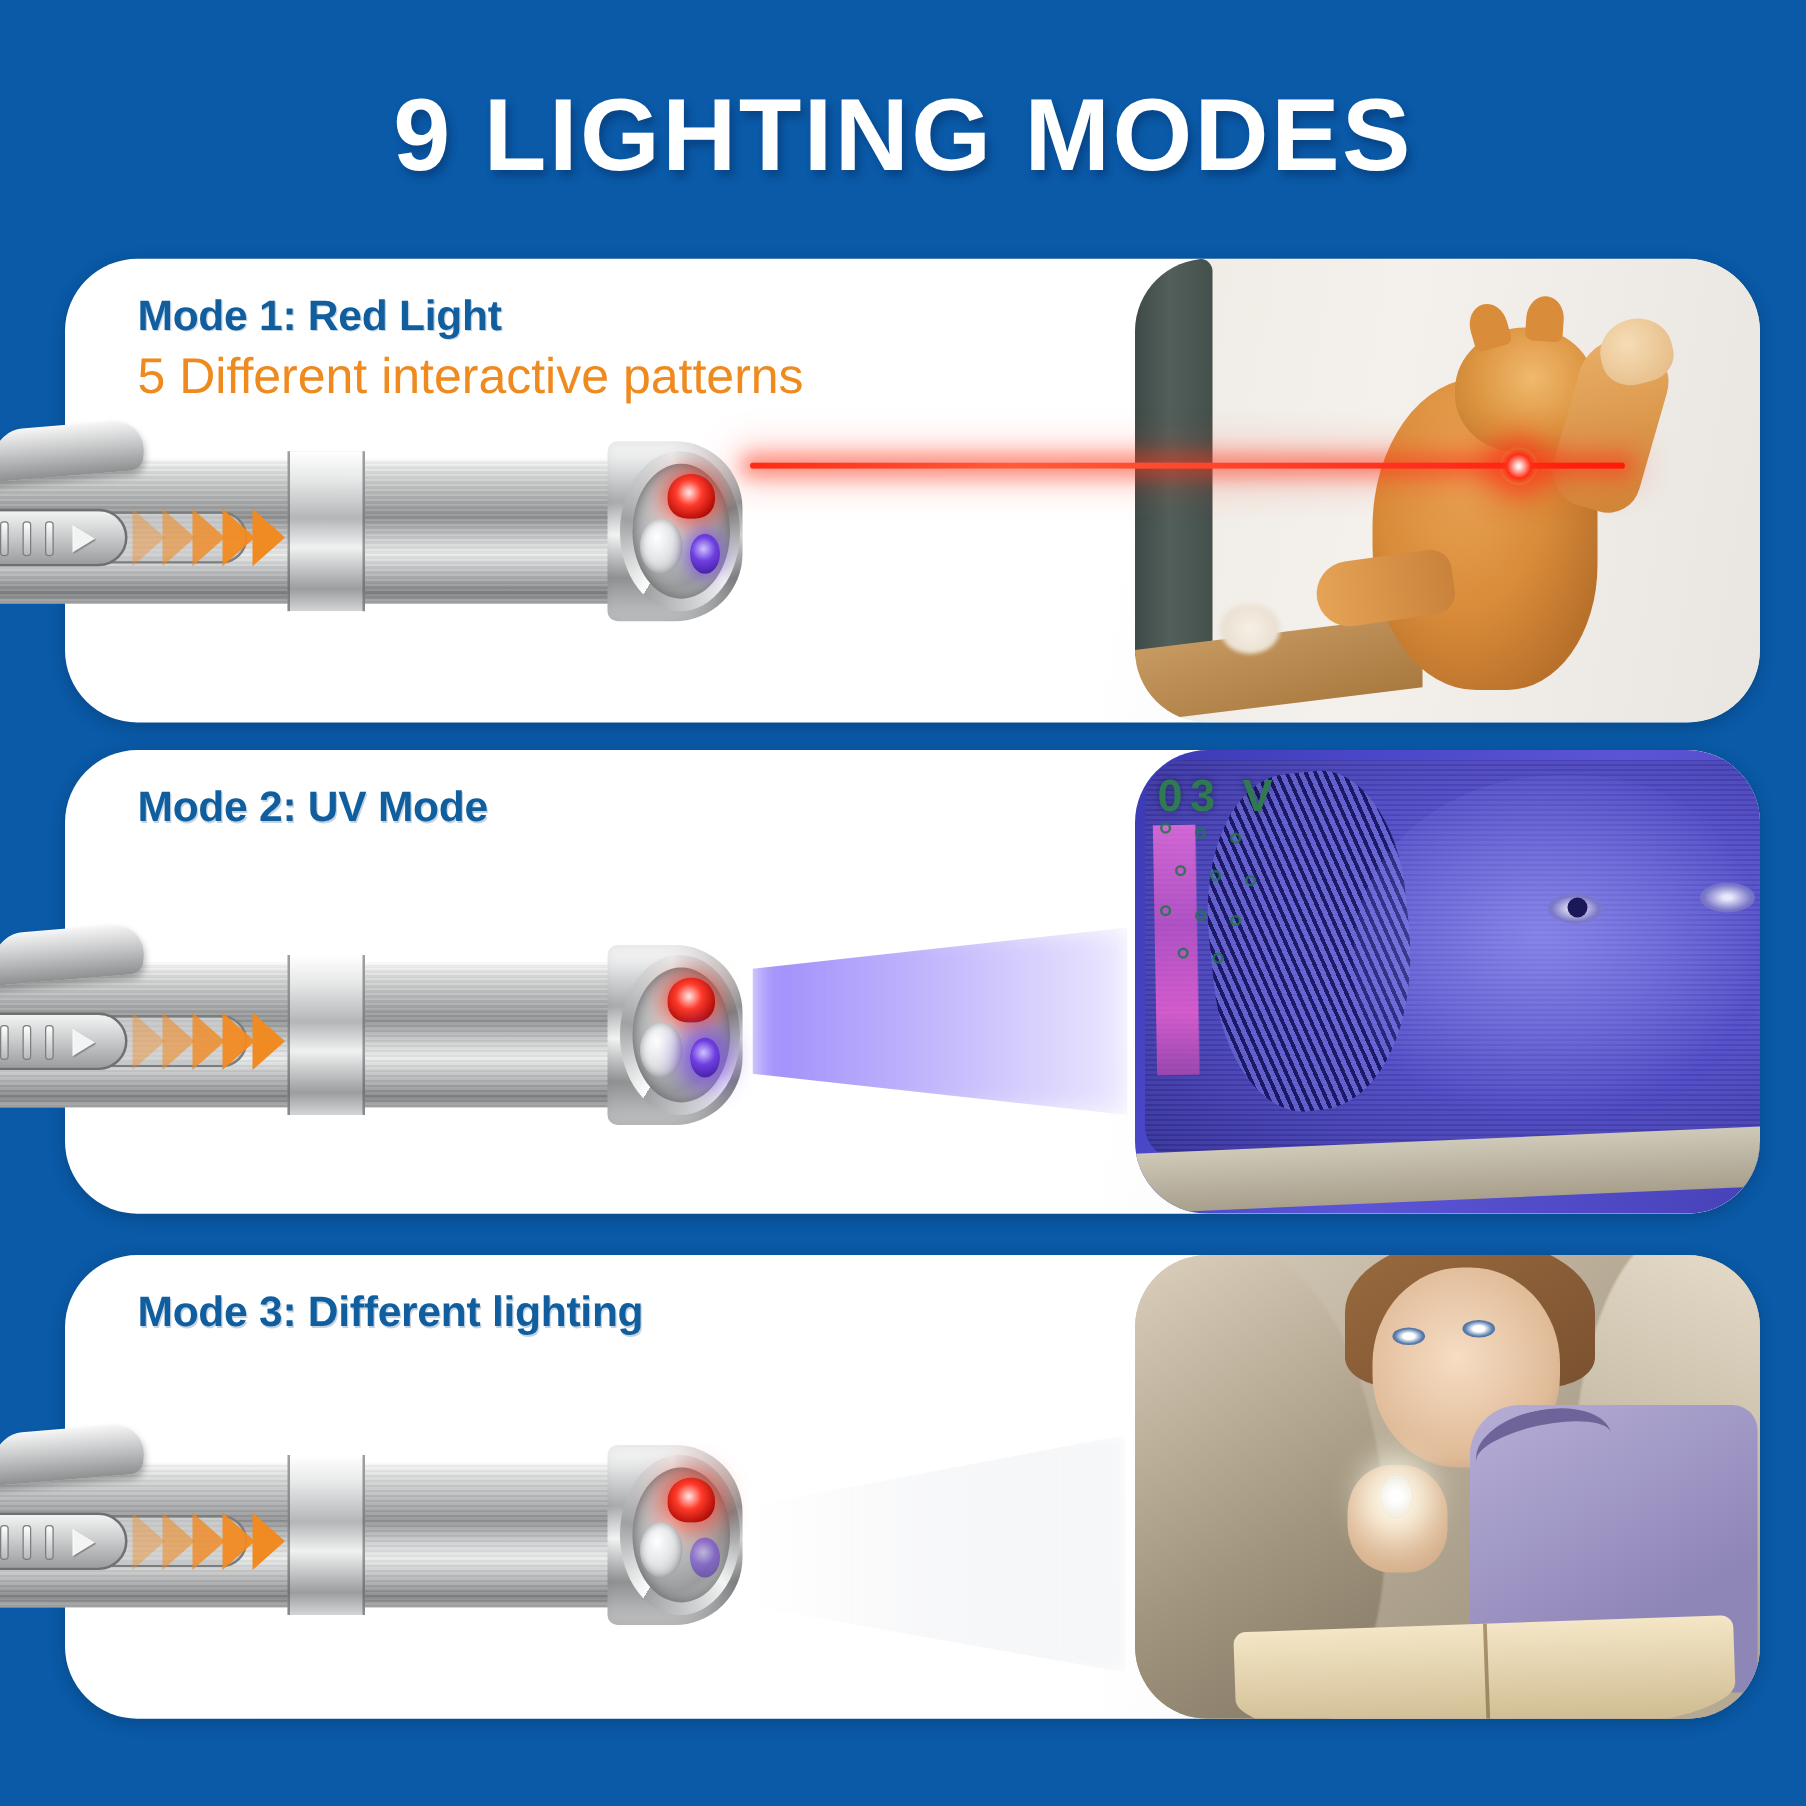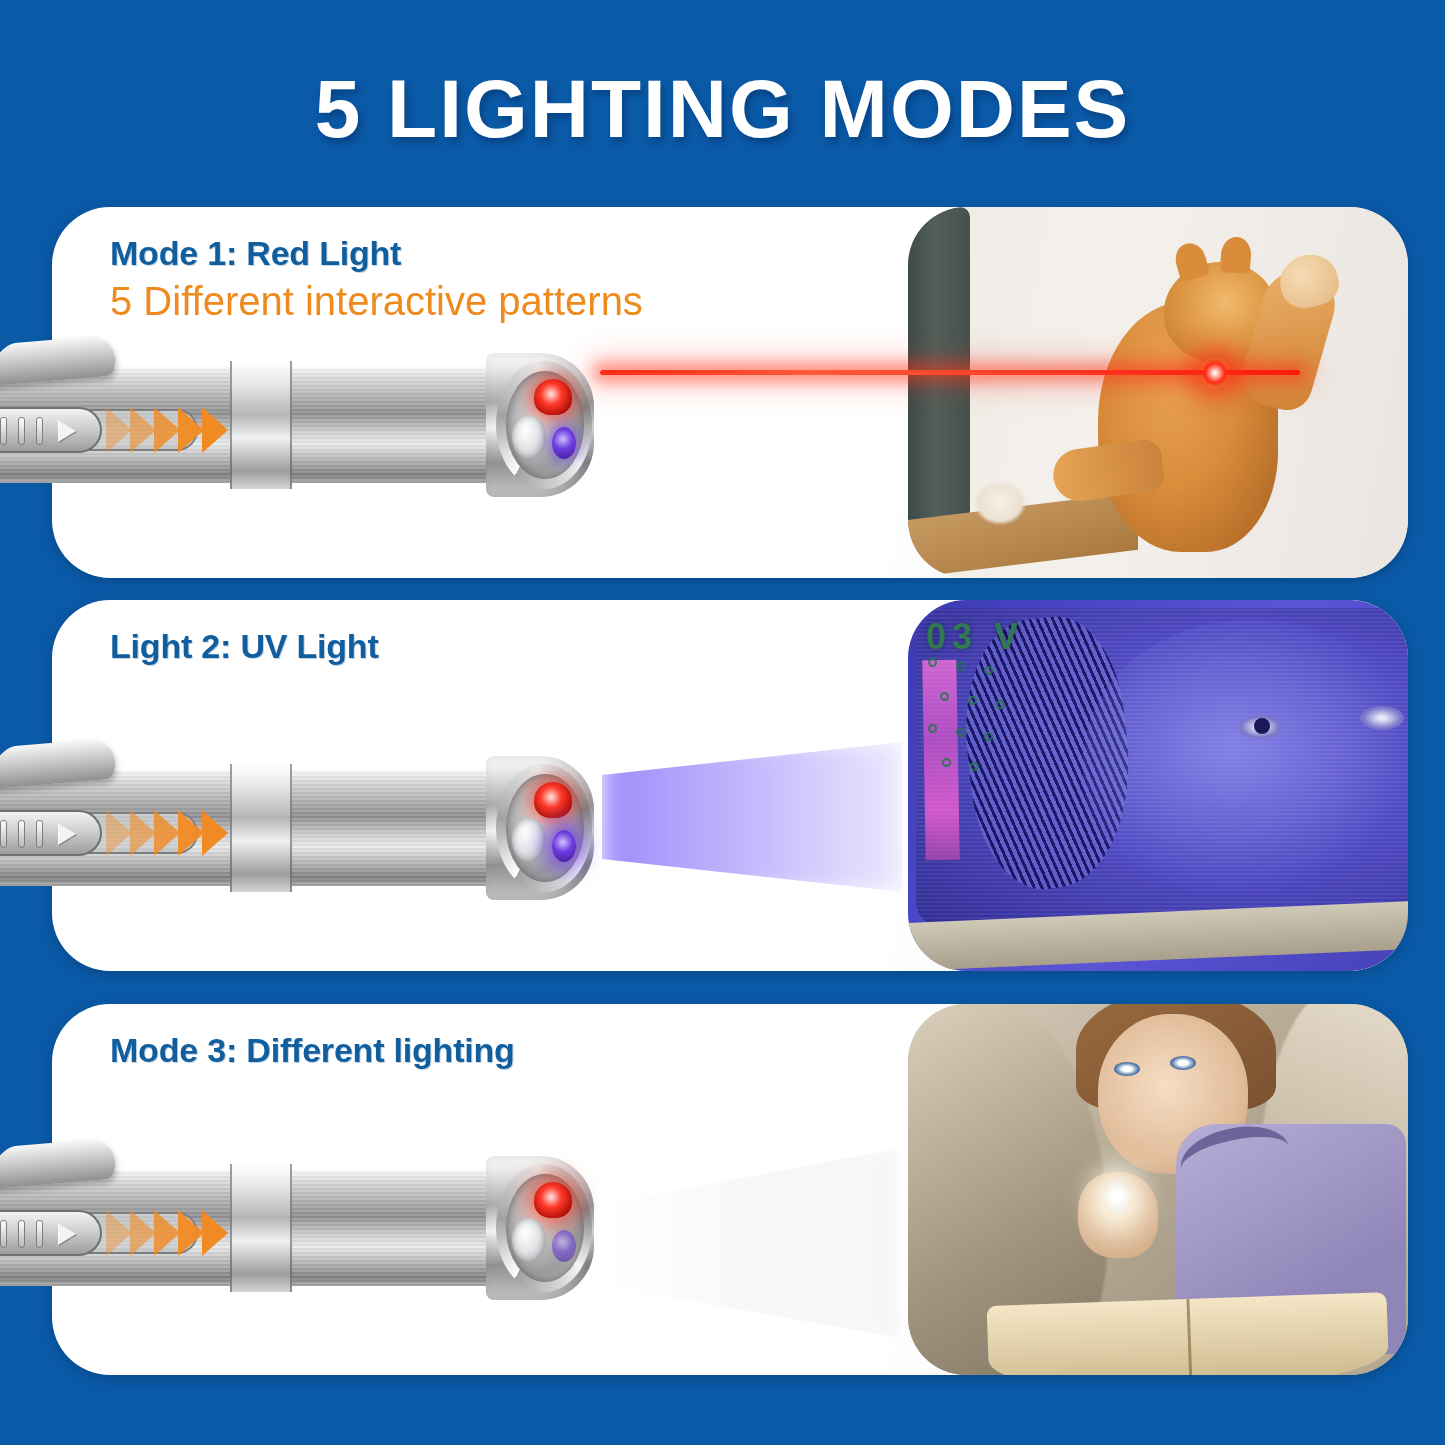--- a/index.html
+++ b/index.html
@@ -377,21 +377,21 @@
     clip-path:polygon(0 30%, 100% 0%, 100% 100%, 0 72%);
   }
 </style>
 </head>
 <body>
 
 <div class="bg">
   
 </div>
 
-<div class="title">5 LIGHTING MODES</div>
+<div class="title">9 LIGHTING MODES</div>
 
 <div class="card" id="card1">
   <div class="card-head">
     <div class="mode-title">Mode 1: Red Light</div>
     <div class="mode-sub">5 Different interactive patterns</div>
   </div>
   <div class="photo">
     <div class="cat-scene">
       <div class="cat-curtain"></div>
       <div class="cat-floor"></div>
@@ -402,21 +402,21 @@
       <div class="cat-ear1"></div>
       <div class="cat-ear2"></div>
       <div class="cat-arm"></div>
       <div class="cat-paw"></div>
     </div>
   </div>
 </div>
 
 <div class="card" id="card2">
   <div class="card-head">
-    <div class="mode-title">Light 2: UV Light</div>
+    <div class="mode-title">Mode 2: UV Mode</div>
   </div>
   <div class="photo">
     <div class="uv-scene">
       <div class="uv-bill"></div>
       <div class="uv-hair"></div>
       <div class="uv-face"></div>
       <div class="uv-eye a"></div>
       <div class="uv-pupil"></div>
       <div class="uv-eye b"></div>
       <div class="uv-strip"></div>

